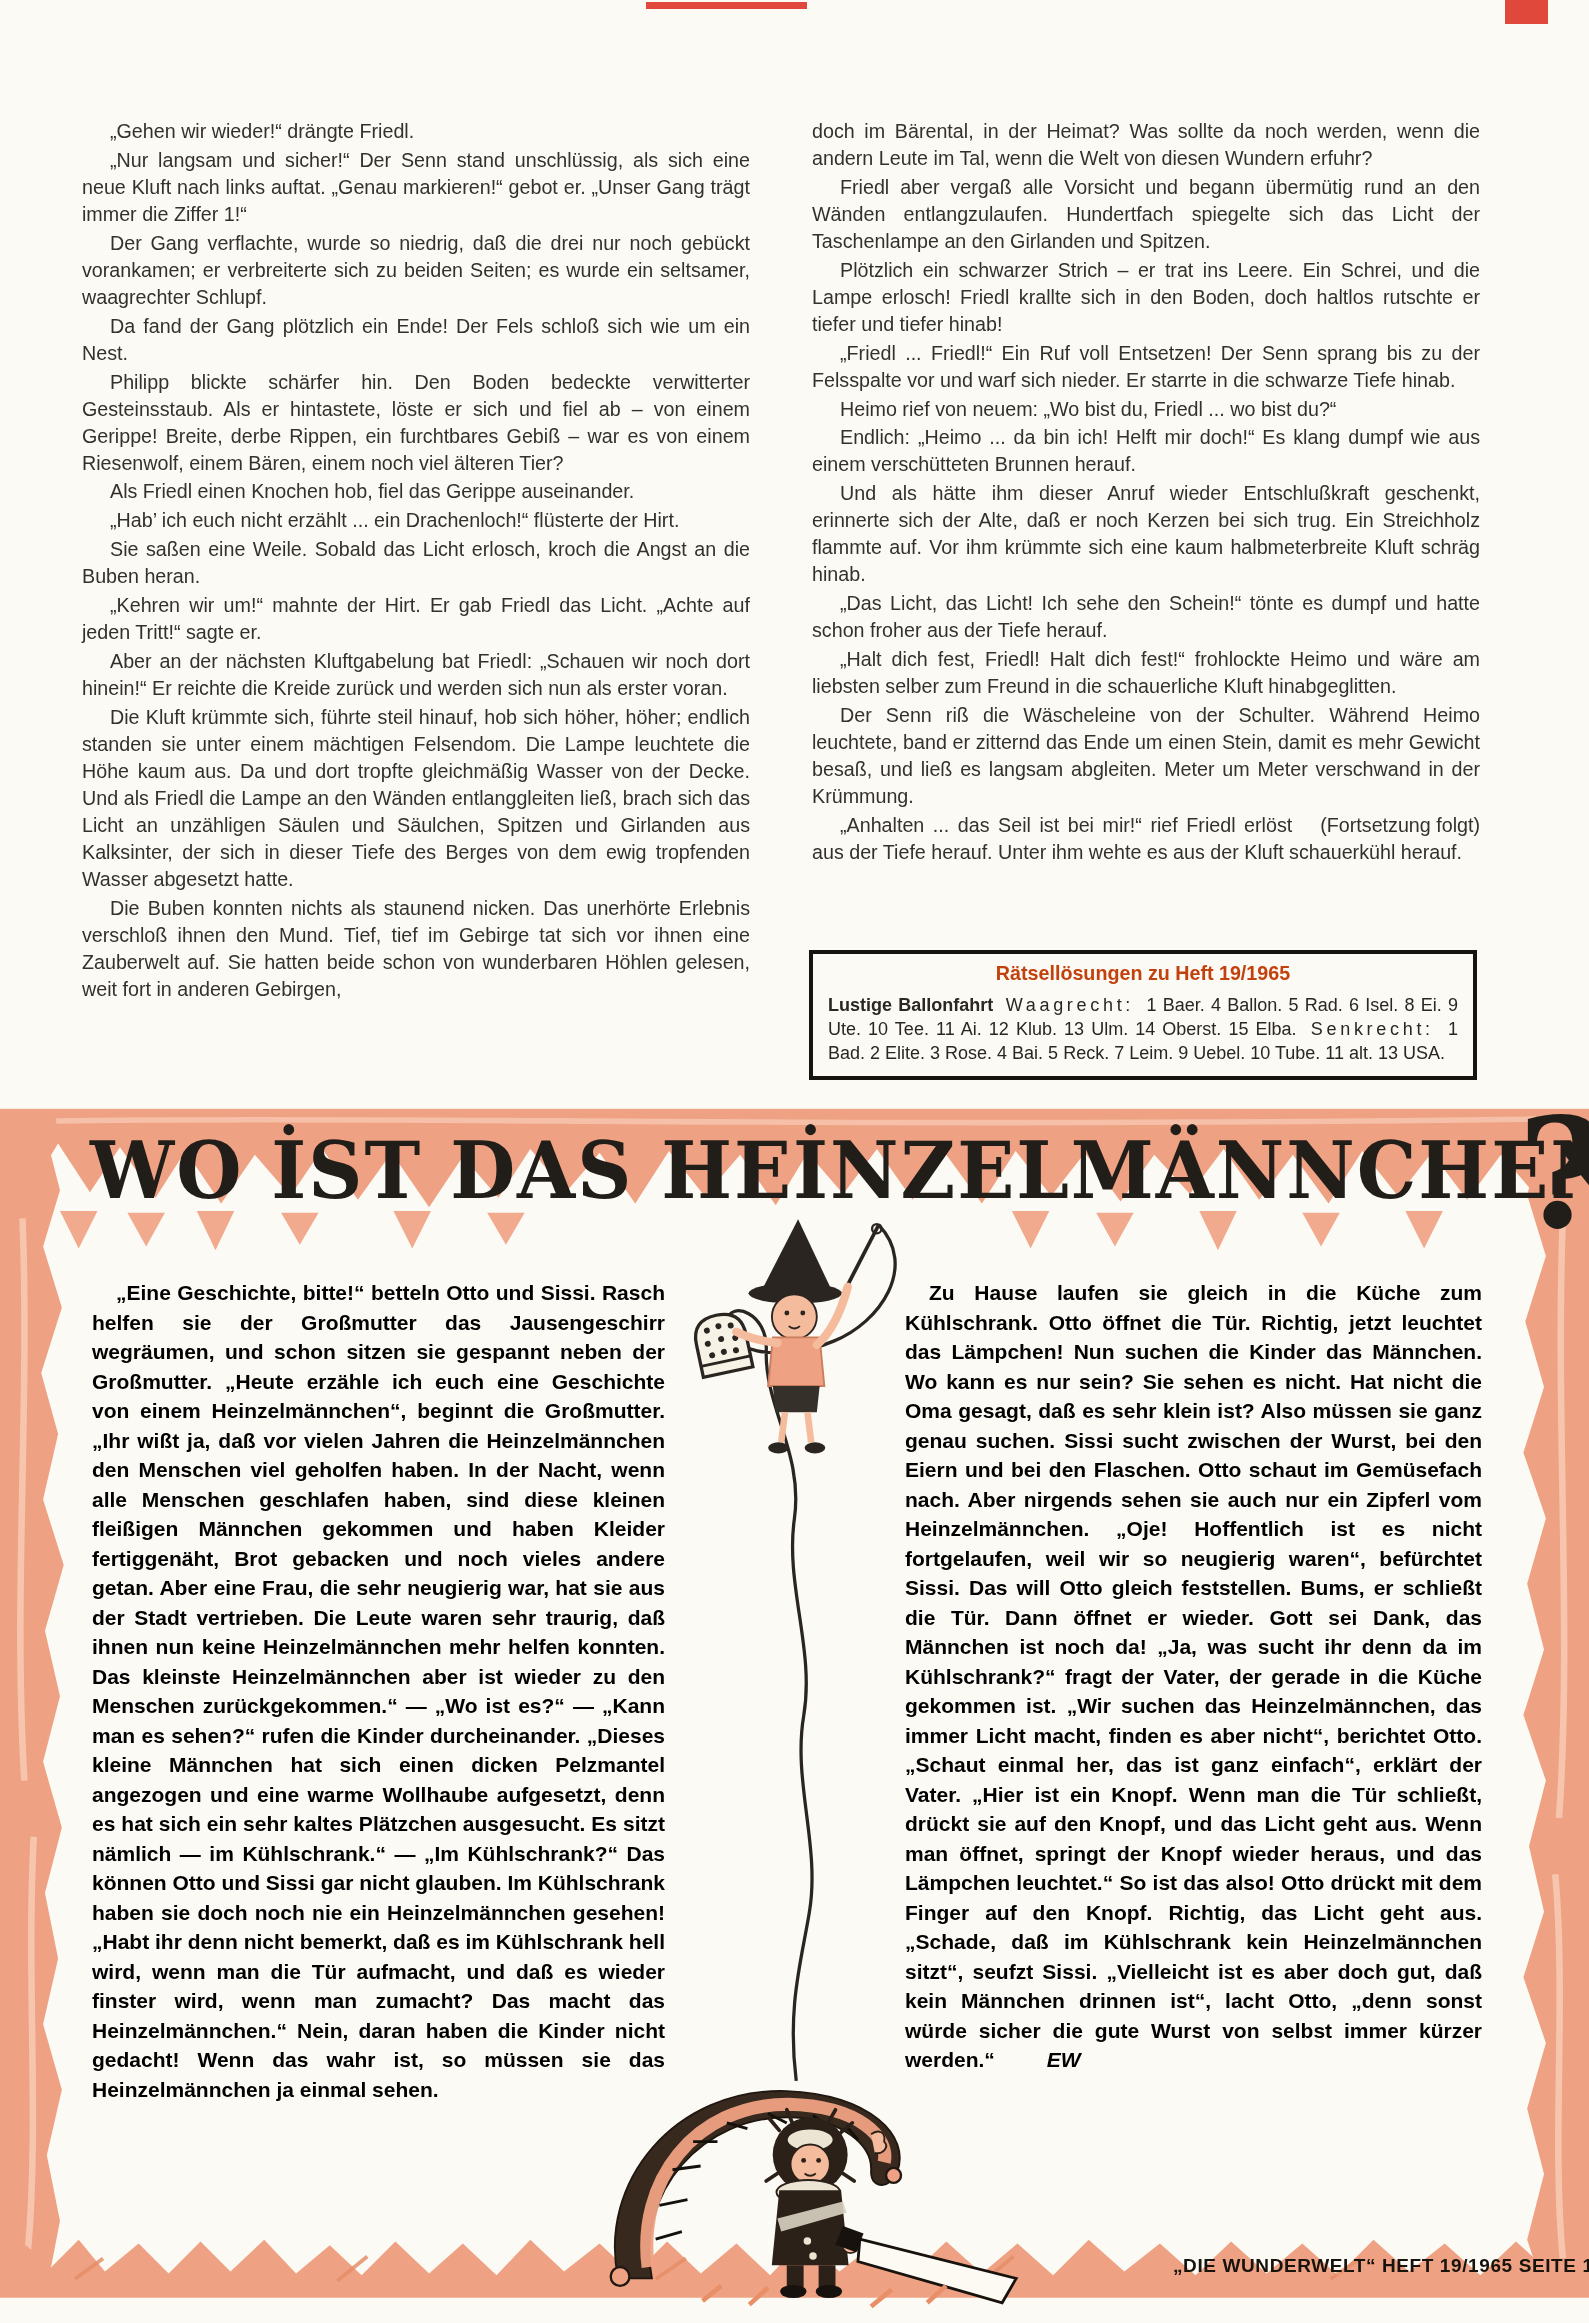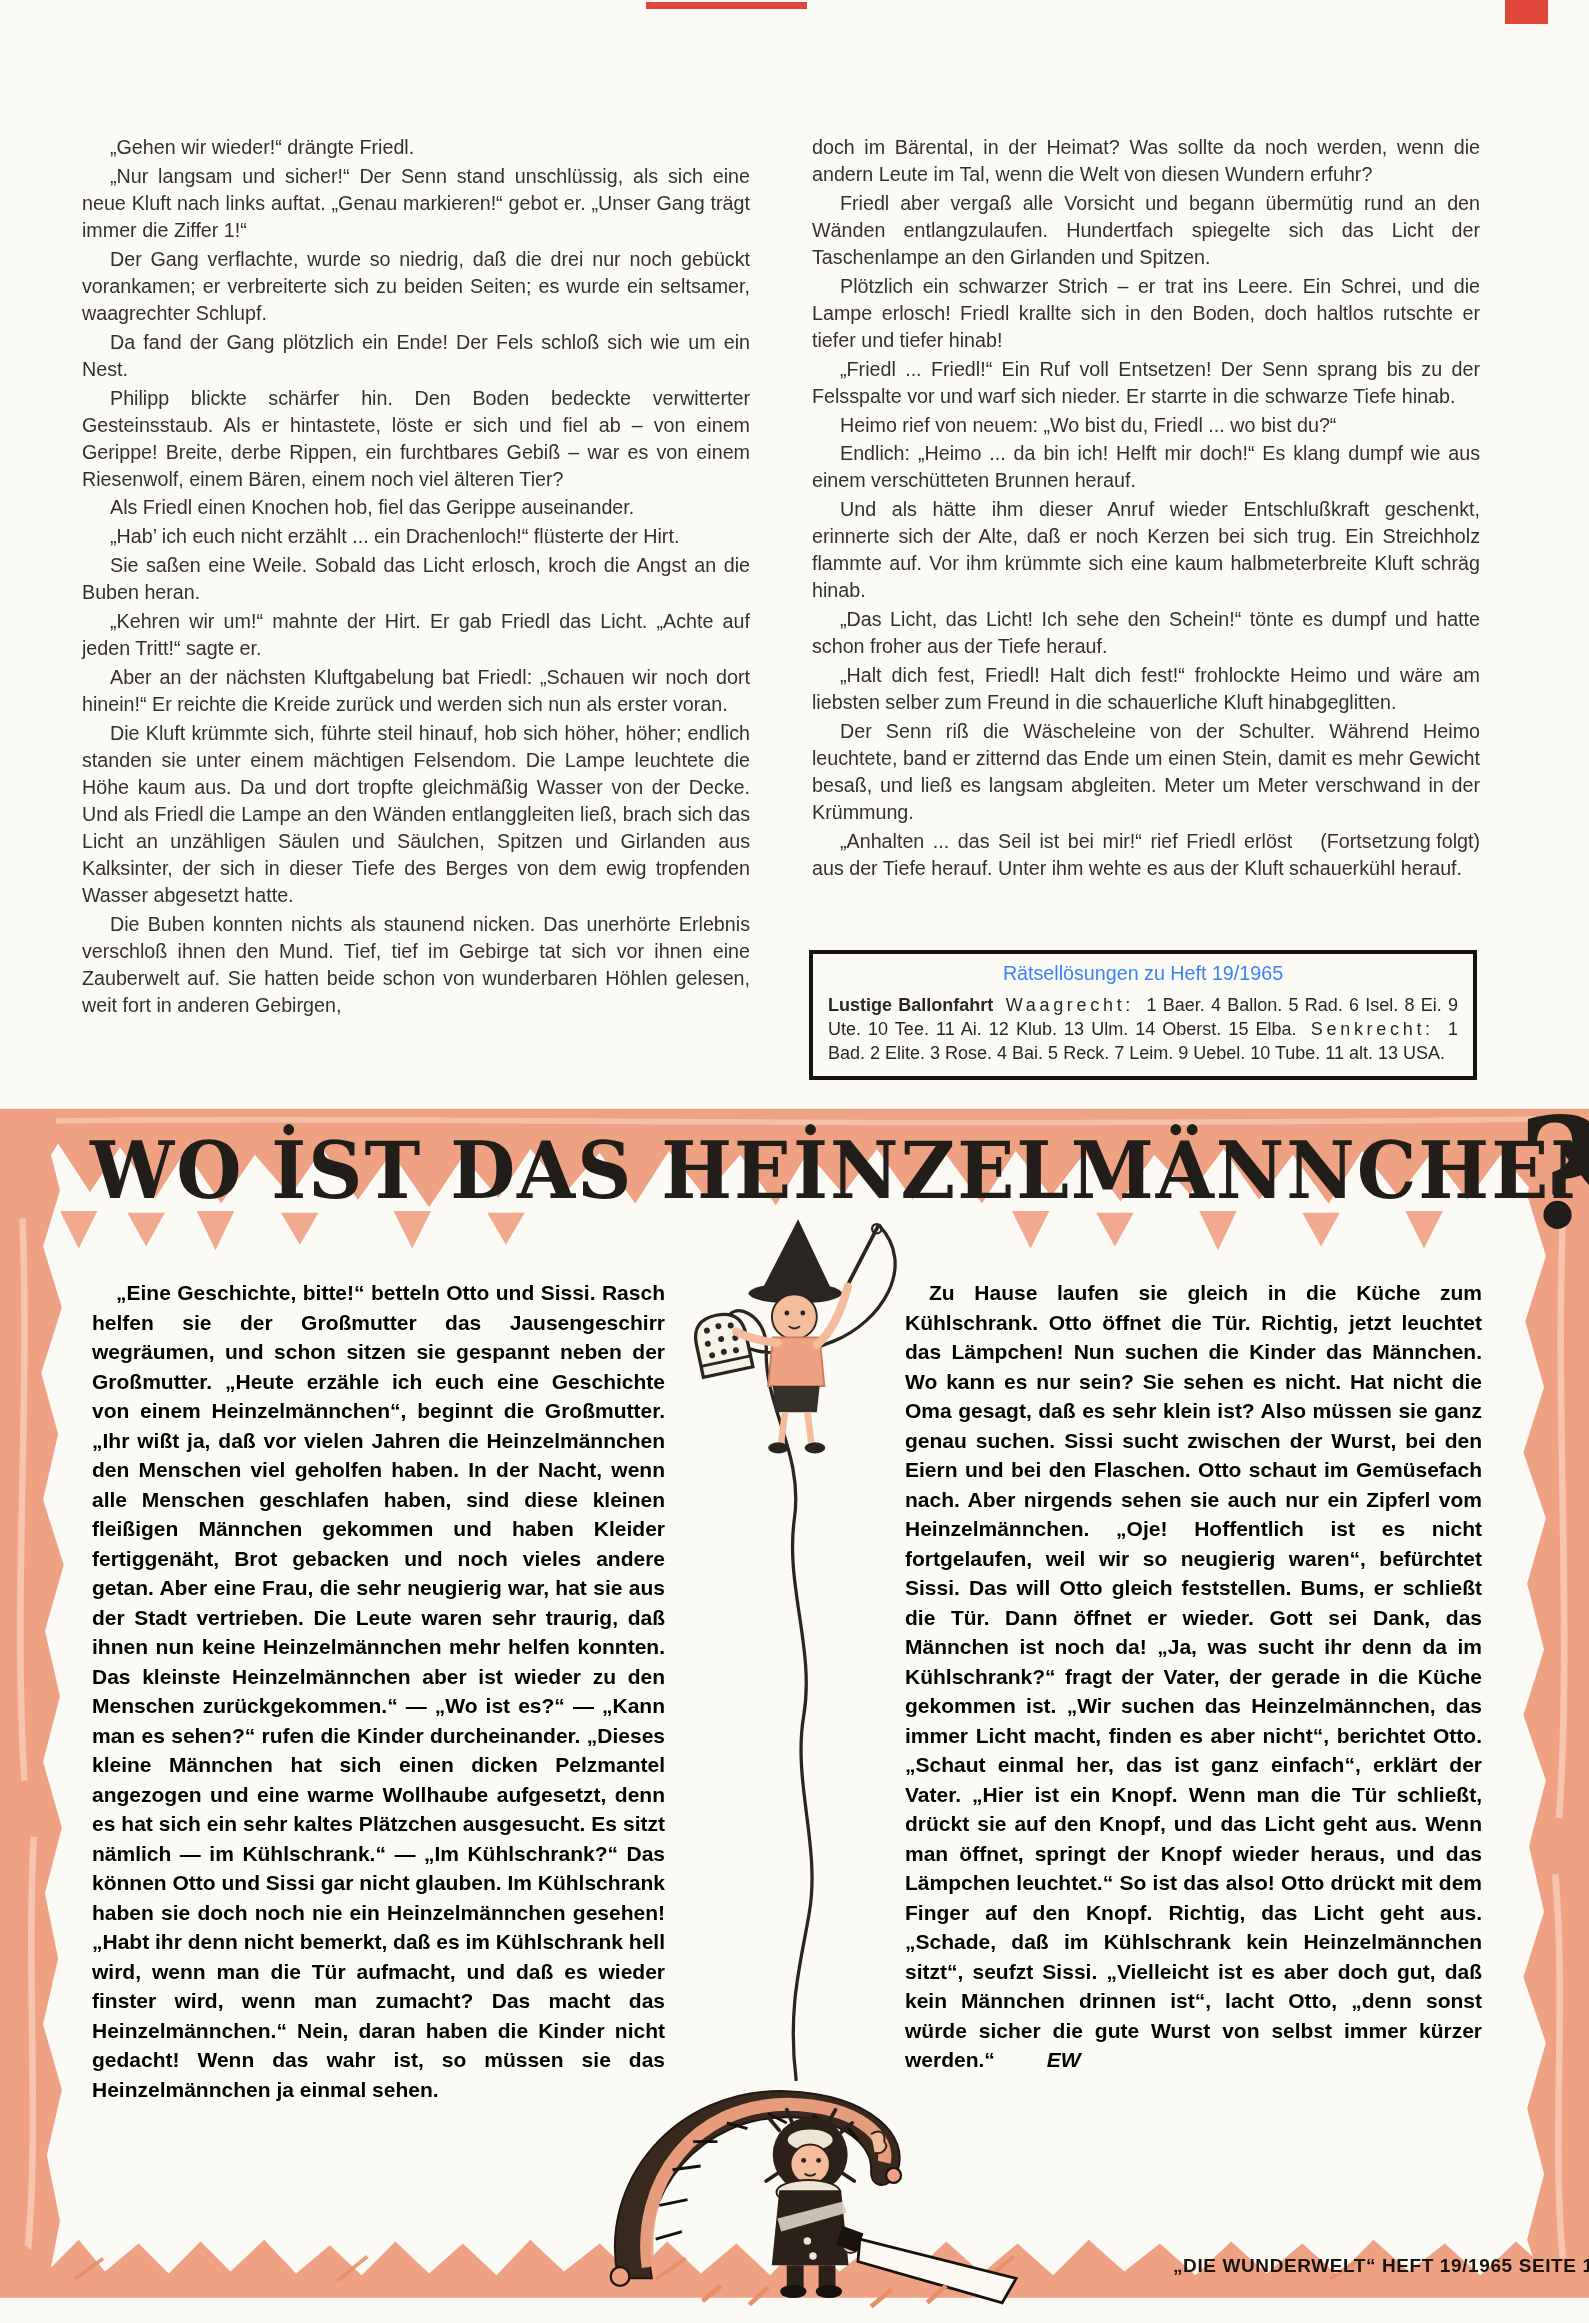--- a/index.html
+++ b/index.html
@@ -3,30 +3,30 @@
 <meta charset="utf-8">
 <style>
   html,body{margin:0;padding:0;background:#9a9a9a;}
   .page{position:relative;width:1589px;height:2324px;background:#fcfaf4;overflow:hidden;
         font-family:"Liberation Sans",sans-serif;}
   
   .red-line{position:absolute;left:646px;top:1.9px;width:161px;height:7.5px;background:#e0483b;}
   .red-square{position:absolute;left:1505px;top:0;width:43px;height:24px;background:#e0483b;}
   
   .story-col{position:absolute;top:118px;width:668px;color:#34312c;
-             font-size:19.7px;line-height:27px;text-align:justify;z-index:2;margin-top:16px;}
+             font-size:19.7px;line-height:27px;text-align:justify;z-index:2;}
   .story-col p{margin:0 0 1.9px 0;text-indent:28px;hyphens:none;}
   .col-left{left:82px;}
   .col-right{left:812px;}
   .col-right p.continued{text-indent:0;}
   .cont-note{float:right;}
   
   .puzzle-box{position:absolute;left:809px;top:950px;width:668px;box-sizing:border-box;
               border:4.7px solid #17140f;padding:8.4px 15px 11.2px;background:#fcfaf4;z-index:2;}
-  .puzzle-title{text-align:center;font-weight:normal;font-size:19.7px;margin:0 0 7.5px 0;color:#3b82f6;}
+  .puzzle-title{text-align:center;font-weight:bold;font-size:19.7px;margin:0 0 7.5px 0;color:#c2410c;}
   .puzzle-body{font-size:18px;line-height:24px;text-align:justify;margin:0;color:#2a2722;}
   .bold{font-weight:bold;}
   .spaced{letter-spacing:3.7px;}
   
   .frame-svg{position:absolute;left:0;top:1106px;z-index:1;}
   .feature-title{position:absolute;left:90px;top:1124px;margin:0;z-index:3;
                  font-family:"DejaVu Serif",serif;font-weight:bold;font-size:75px;
                  letter-spacing:1.9px;color:#211d18;white-space:nowrap;
                  transform:scaleY(1.06);transform-origin:left top;}
   .question-mark{position:absolute;left:1518px;top:1098px;z-index:3;line-height:1;

